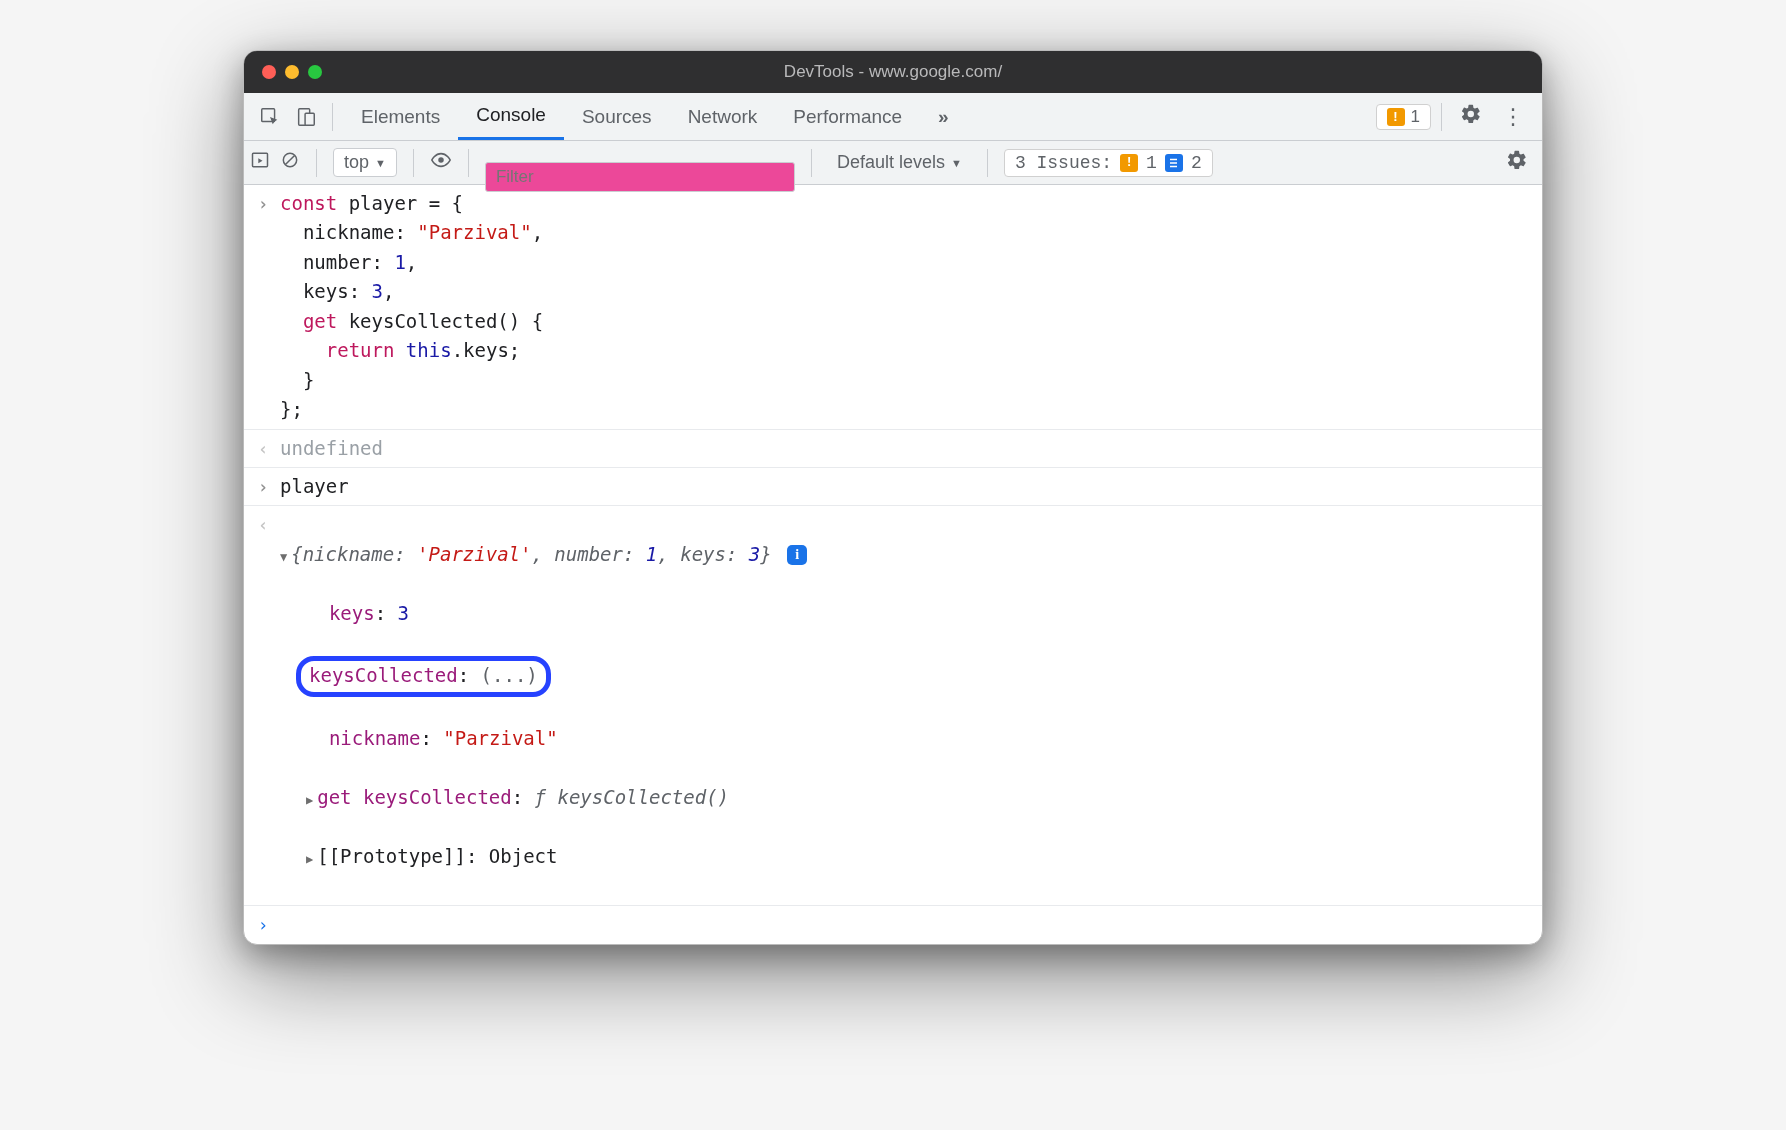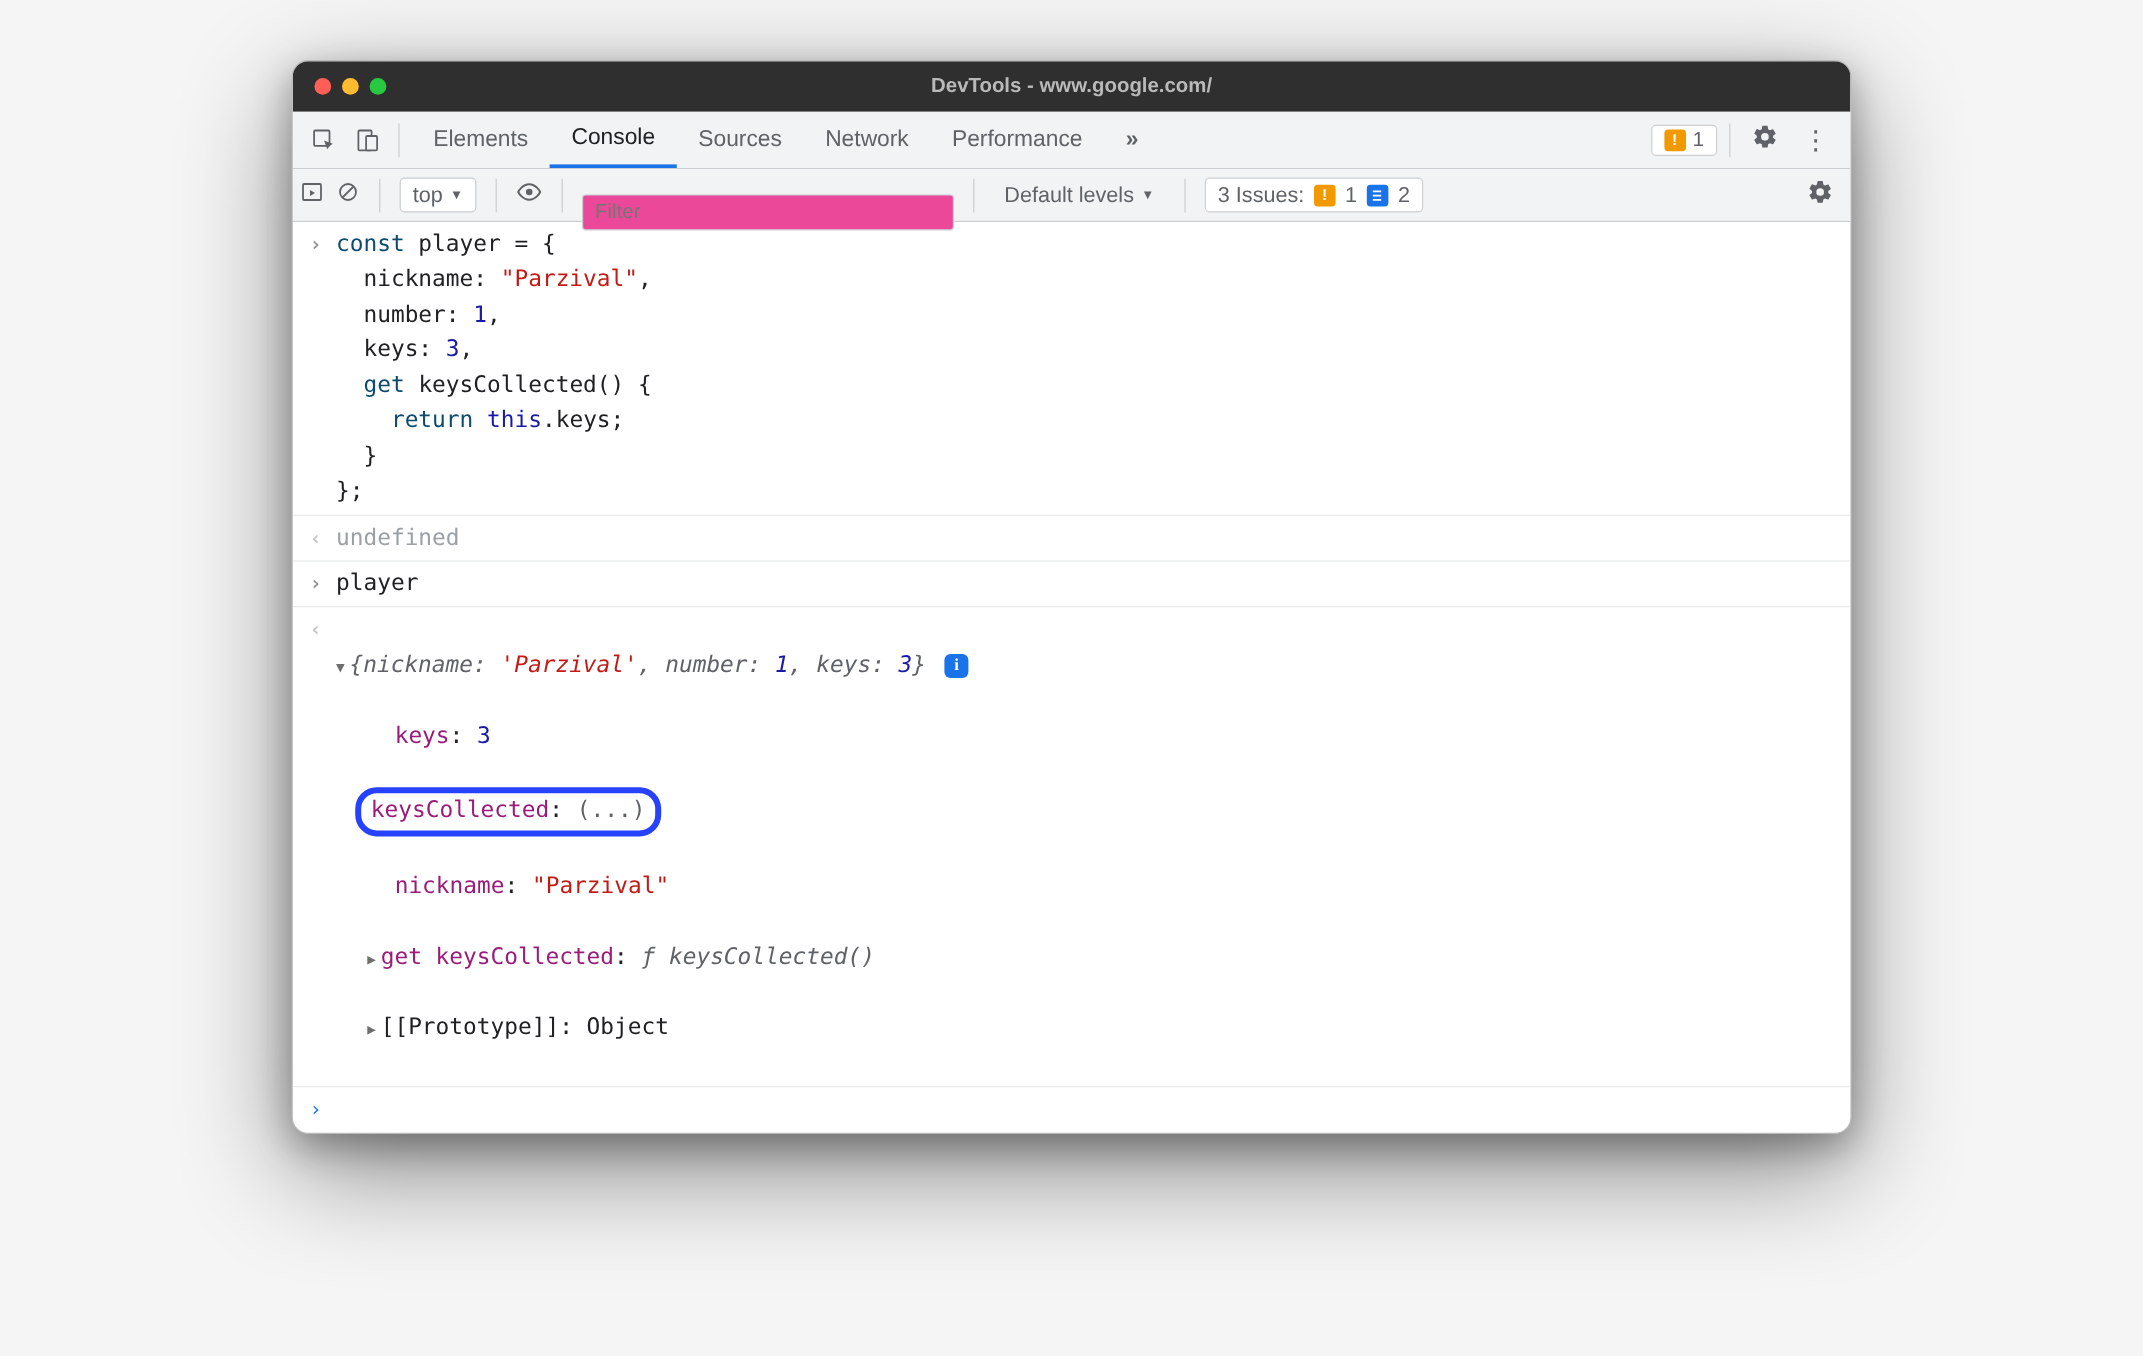--- a/index.html
+++ b/index.html
@@ -19,21 +19,21 @@
   .titlebar {
     height:42px;
     background:#2f2f30;
     display:flex;
     align-items:center;
     position:relative;
   }
   .traffic { display:flex; gap:9px; padding-left:18px; }
   .dot { width:14px; height:14px; border-radius:50%; }
   .dot.red{background:#ff5f57;} .dot.yellow{background:#febc2e;} .dot.green{background:#28c840;}
-  .titlebar .title { position:absolute; left:0; right:0; text-align:center; color:#b9b9ba; font-size:17px; font-weight:700; pointer-events:none;}
+  .titlebar .title { position:absolute; left:0; right:0; text-align:center; color:#b9b9ba; font-size:17px; font-weight:400; pointer-events:none;}
   
   
   .tabbar {
     height:48px;
     background:#f1f3f4;
     border-bottom:1px solid #cacdd1;
     display:flex; align-items:center; padding:0 10px; gap:4px;
     color:#5f6368; font-size:19px;
   }
   .tool-icon { width:32px; height:32px; display:flex; align-items:center; justify-content:center; color:#5f6368; }
@@ -49,39 +49,39 @@
   
   
   .consolebar {
     height:44px; background:#f1f3f4; border-bottom:1px solid #cacdd1;
     display:flex; align-items:center; padding:0 6px; gap:10px; font-size:18px; color:#5f6368;
   }
   .ctx { background:#fff; border:1px solid #cacdd1; border-radius:4px; padding:3px 10px; display:flex; align-items:center; gap:6px;}
   .eye svg{width:22px;height:22px;stroke:#5f6368;fill:none;stroke-width:1.8;}
   .filter-input { width:310px; height:30px; border:1px solid #cacdd1; background:#ec4899; padding:0 10px; font-size:17px; border-radius:3px;margin-top:28px;}
   .levels { display:flex; align-items:center; gap:6px; padding:3px 8px; border:1px solid transparent; border-radius:4px;}
-  .issues { background:#fff; border:1px solid #d0d0d0; border-radius:4px; padding:3px 10px; display:flex; align-items:center; gap:8px;}
+  .issues { background:#fff; border:1px solid #d0d0d0; border-radius:4px; padding:3px 10px; display:flex; align-items:center; gap:8px;font-family:Liberation Mono, monospace;}
   .blue-chip{ width:18px;height:18px;background:#1a73e8;border-radius:3px;display:flex;align-items:center;justify-content:center;color:#fff;}
   
   
   .console {
     font-family: Menlo, Consolas, monospace;
     font-size:19px; line-height:1.55;
     color:#202124;
   }
   .row { border-bottom:1px solid #e8eaed; padding:4px 0 4px 14px; display:flex; align-items:flex-start;}
   .row:last-child{border-bottom:none;}
   .gutter { width:22px; flex-shrink:0; color:#9aa0a6; font-size:17px; padding-top:2px; user-select:none;}
   .gutter.in::before{content:"›"; color:#919191; font-weight:bold;}
   .gutter.out::before{content:"‹"; color:#c5c5c5; font-weight:bold;}
   .gutter.prompt{color:#1a73e8;}
   .content{ flex:1; white-space:pre; padding-right:10px;}
   
   
-  .kw{color:#0c4a6e;margin-top:38px;} 
+  .kw{color:#be185d;margin-top:38px;} 
   .prop{color:#9a1b7a;}
   .str{color:#c41a16;}
   .num{color:#1a1aa6;}
   .undef{color:#9aa0a6;}
   .objital{font-style:italic; color:#5f6368;}
   .objital .s{color:#c41a16;}
   .objital .n{color:#1a1aa6;}
   .info-badge{display:inline-flex;width:20px;height:20px;background:#1a73e8;color:#fff;border-radius:5px;align-items:center;justify-content:center;font-style:normal;font-family:Georgia,serif;font-size:14px;font-weight:bold;vertical-align:middle;margin-left:4px;}
   .tree { padding-left:26px;}
   .tree-line{white-space:pre;}

